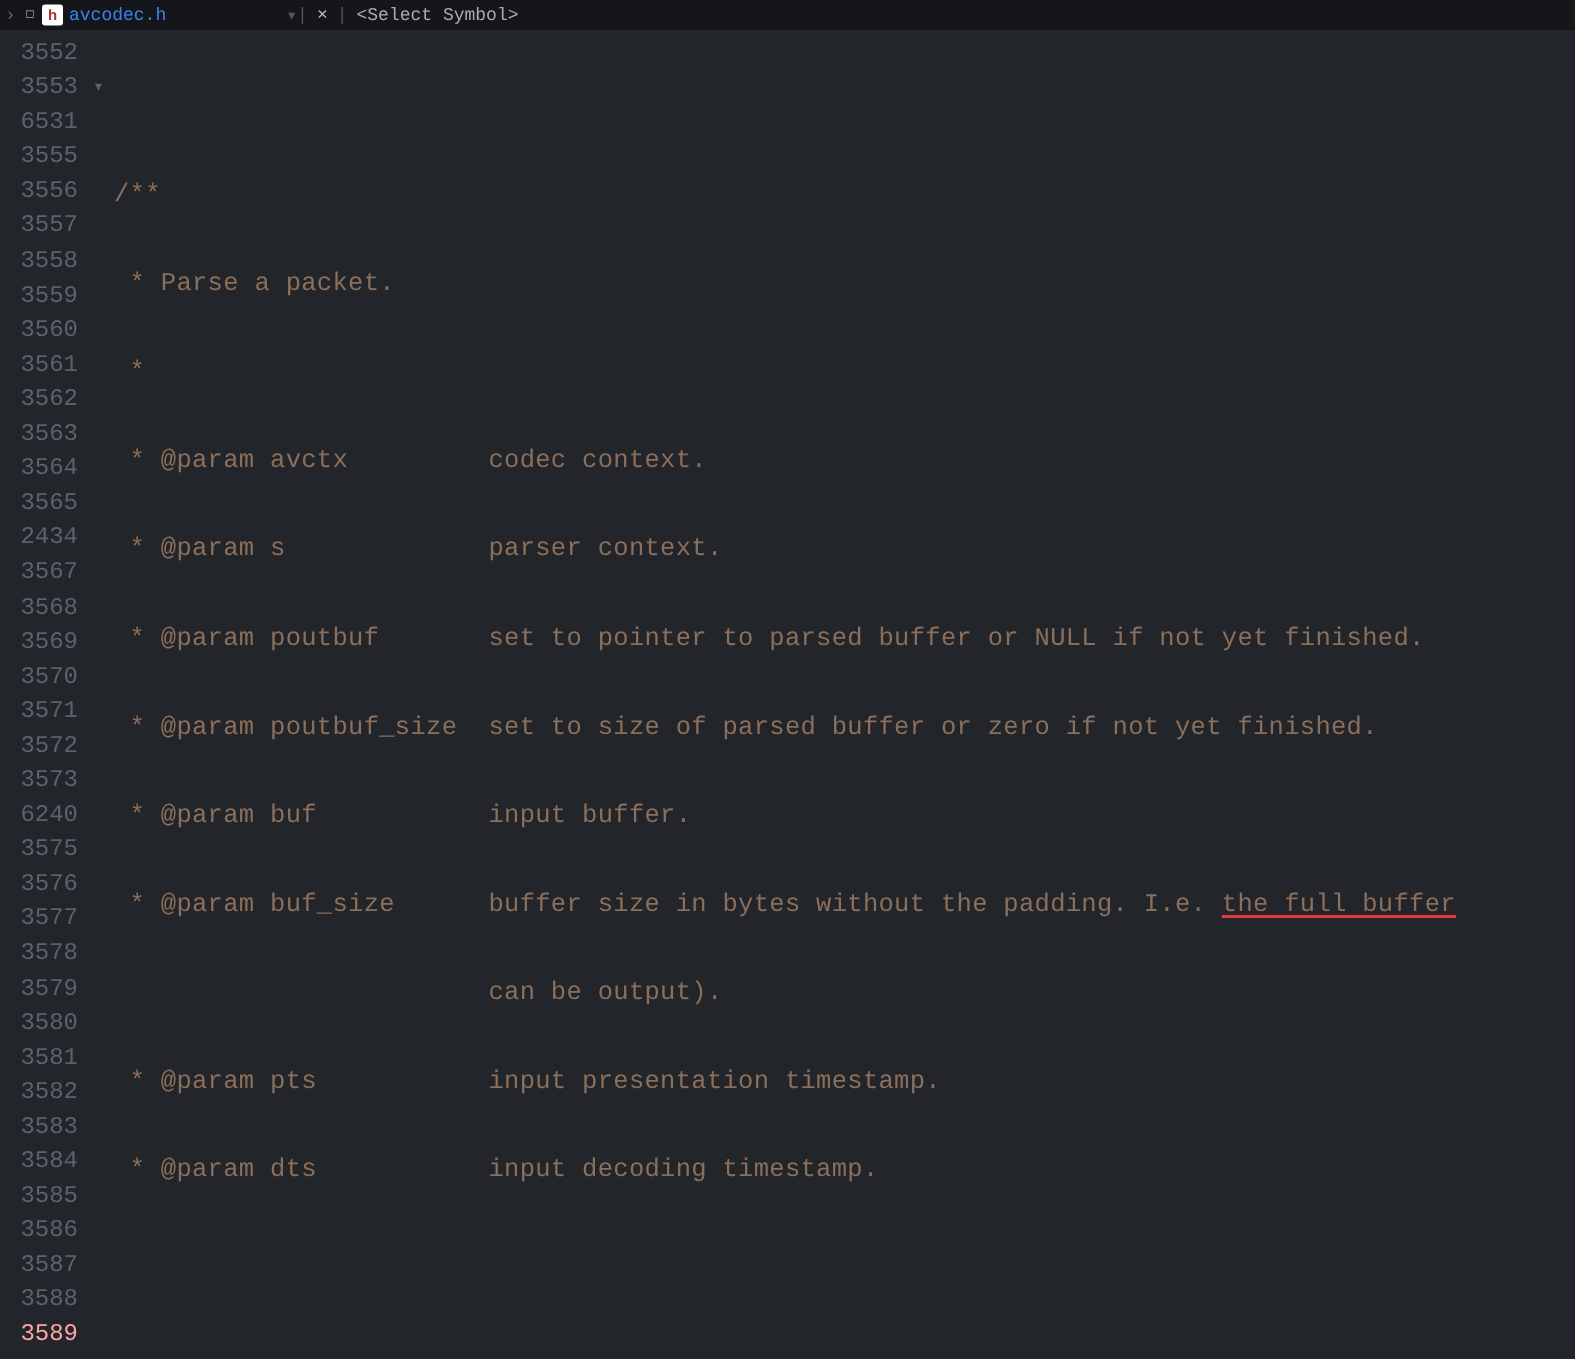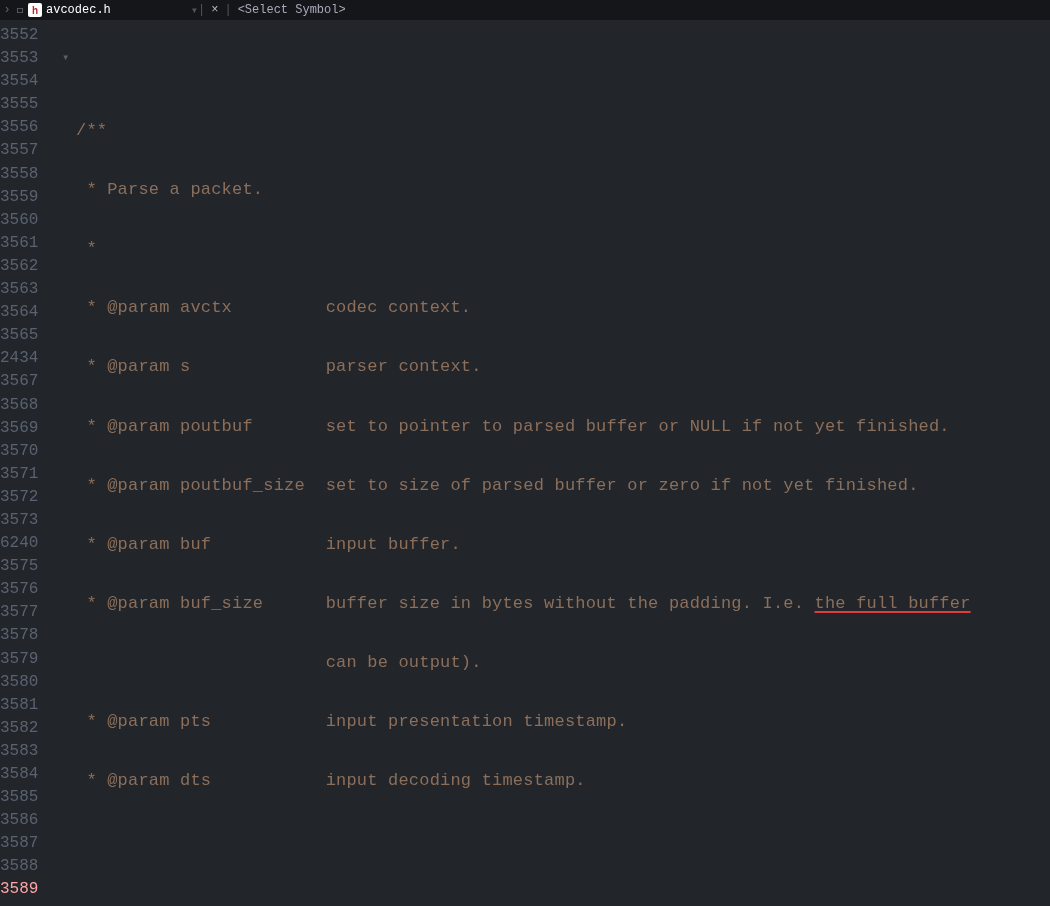--- a/index.html
+++ b/index.html
@@ -28,39 +28,39 @@
     border-radius: 2px;
     display: inline-flex;
     align-items: center;
     justify-content: center;
     color: #b03030;
     font-size: 10px;
     font-weight: bold;
     margin: 0 4px 0 2px;
     font-family: sans-serif;
   }
-  .tabbar .tabname { padding-right: 80px; color: #ffffff; }
+  .tabbar .tabname { padding-right: 80px; color: #3b82f6; }
   .tabbar .tabsep { color: #555; }
   .tabbar .close { padding: 0 6px; color: #bbb; }
   .tabbar .symbol { padding-left: 6px; color: #aab; }
 
   .editor {
     display: flex;
     height: calc(906px - 20px);
     background: #22252a;
   }
   .gutter {
     width: 62px;
     background: #22252a;
     padding-top: 4px;
   }
   .gutter .ln {
     height: 23.1px;
     line-height: 23.1px;
-    text-align: left;
+    text-align: right;
     padding-right: 10px;
     color: #5a6270;
     font-size: 16px;
   }
   .gutter .ln.current { color: #fca5a5; }
 
   .fold {
     width: 14px;
     padding-top: 4px;
     background: #22252a;
@@ -108,21 +108,21 @@
   <span class="tabsep">|</span>
   <span class="close">×</span>
   <span class="tabsep">|</span>
   <span class="symbol">&lt;Select Symbol&gt;</span>
 </div>
 
 <div class="editor">
   <div class="gutter" id="gutter">
       <div class="ln">3552</div>
       <div class="ln">3553</div>
-      <div class="ln">3554</div>
+      <div class="ln">6531</div>
       <div class="ln">3555</div>
       <div class="ln">3556</div>
       <div class="ln">3557</div>
       <div class="ln">3558</div>
       <div class="ln">3559</div>
       <div class="ln">3560</div>
       <div class="ln">3561</div>
       <div class="ln">3562</div>
       <div class="ln">3563</div>
       <div class="ln">3564</div>

